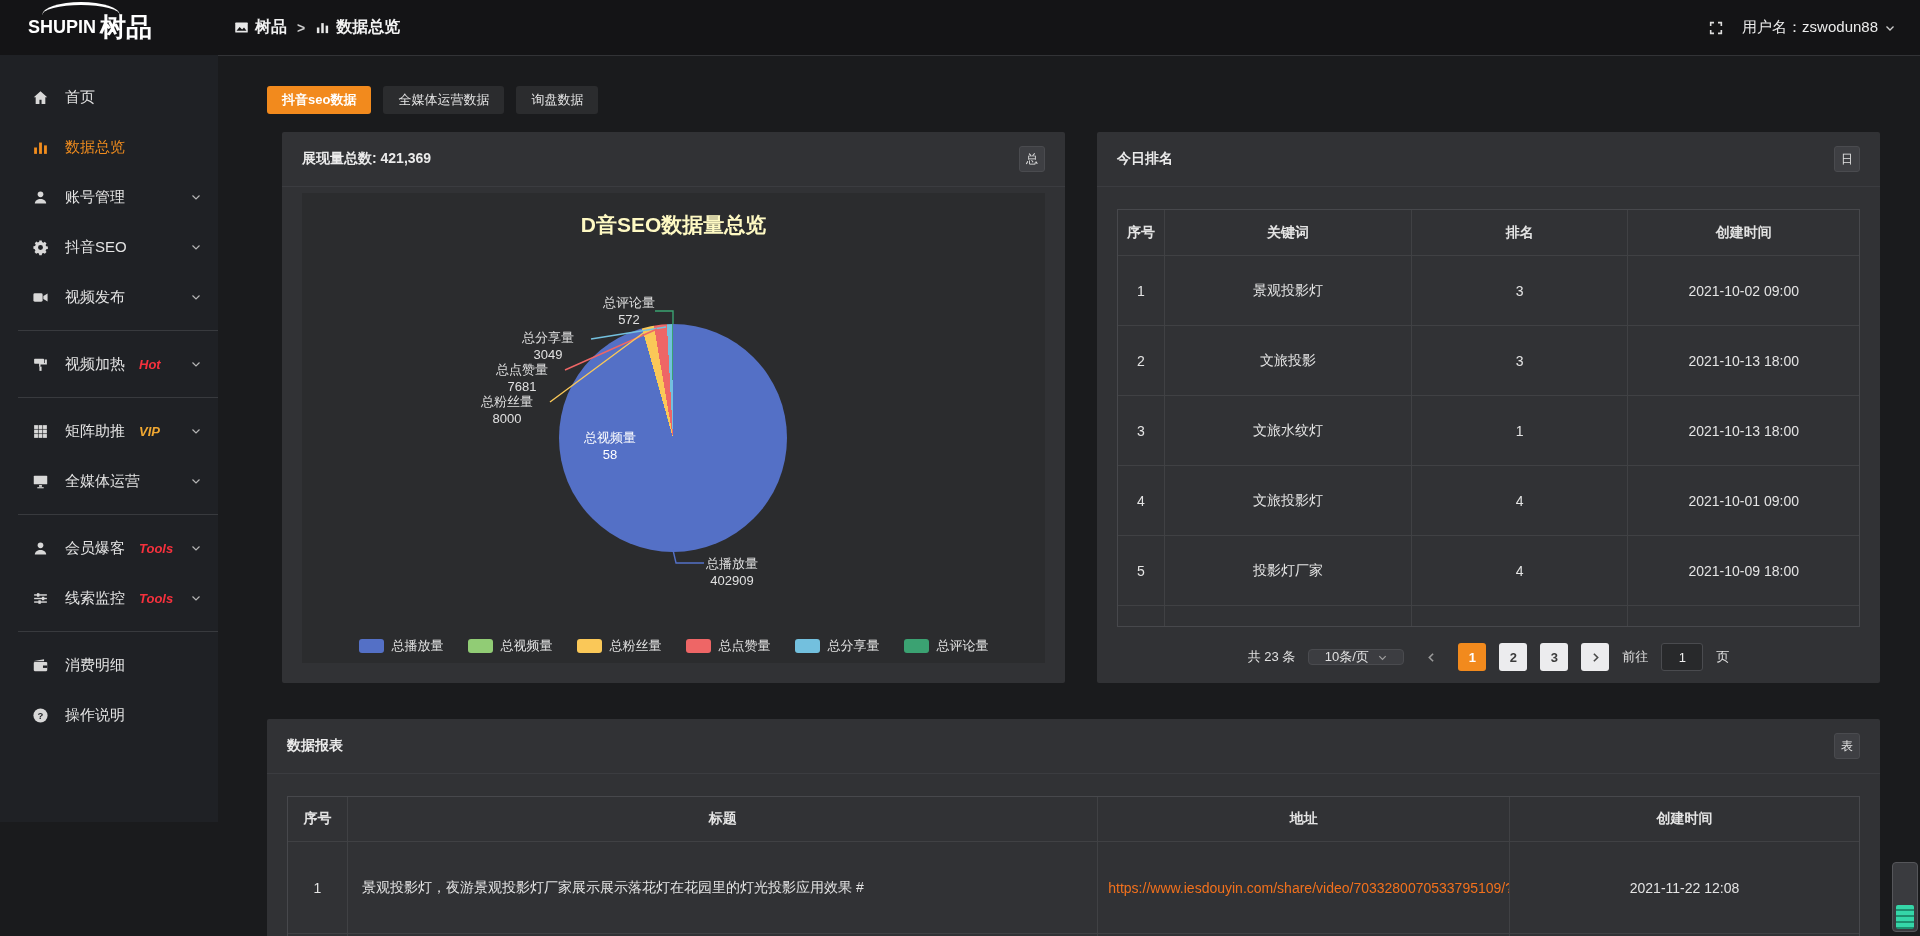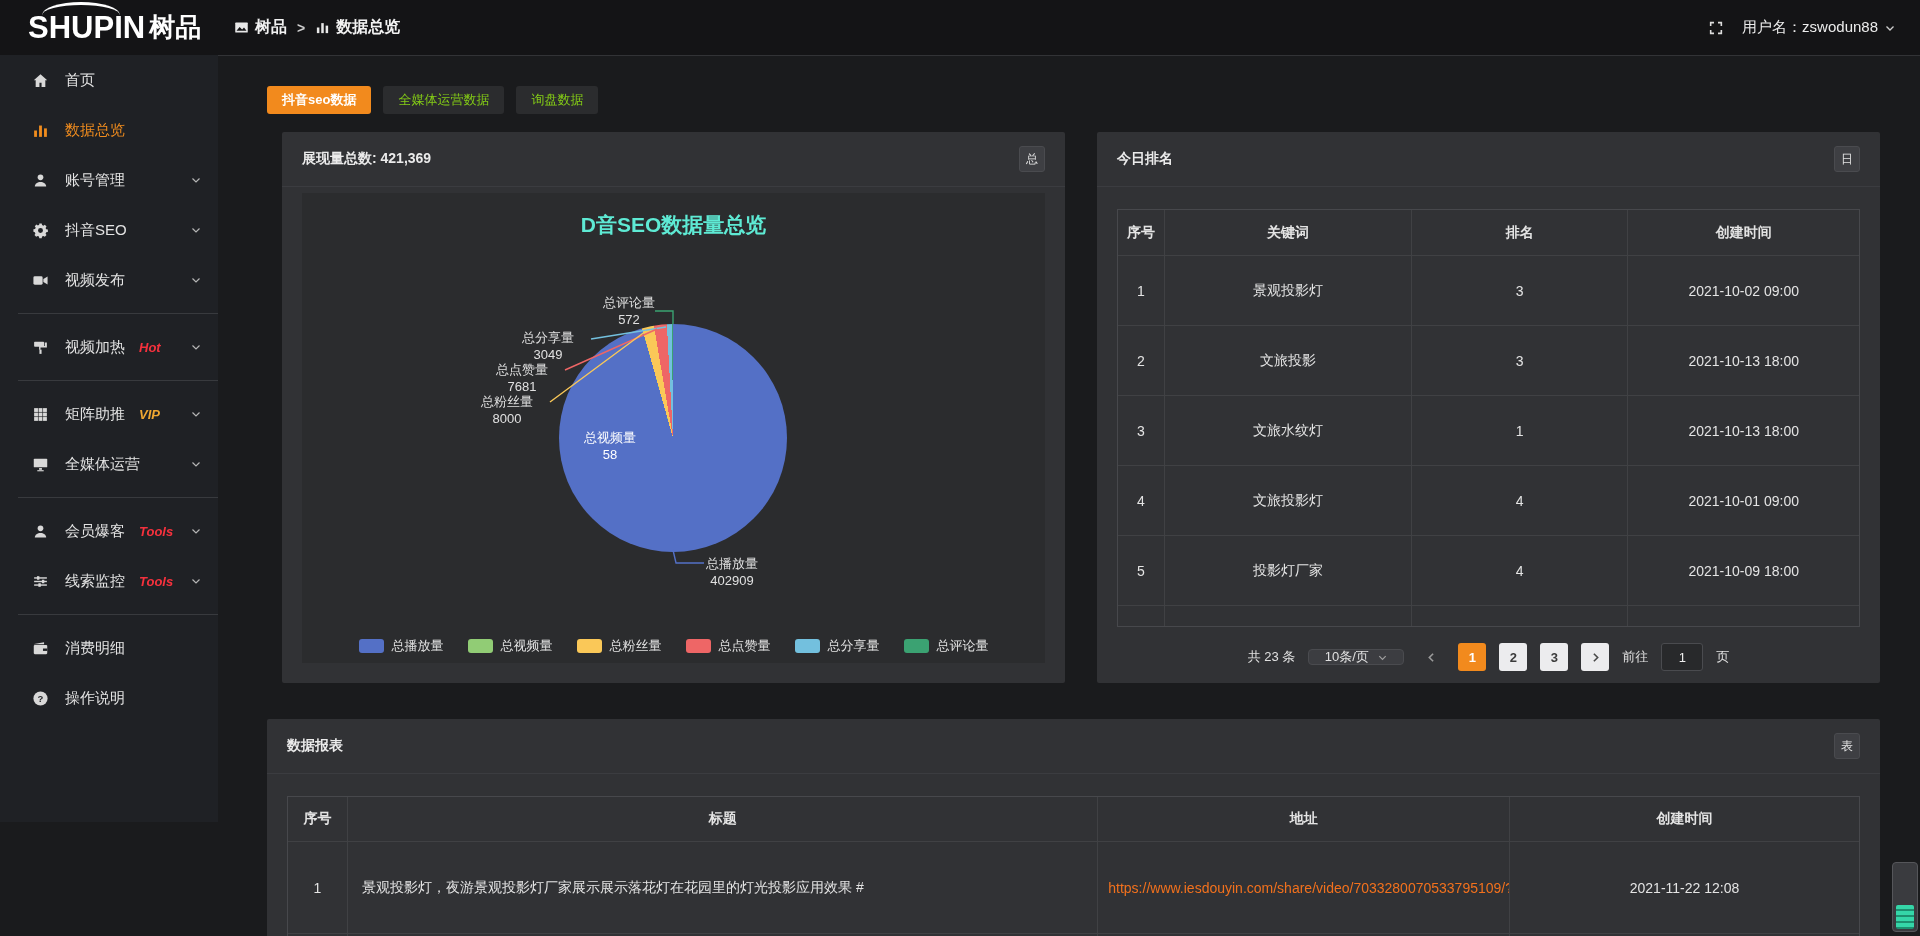--- a/index.html
+++ b/index.html
@@ -4,58 +4,58 @@
 <style>
   html,body{margin:0;padding:0;background:#111;}
   *{box-sizing:border-box;}
   .app{position:relative;width:1920px;height:936px;overflow:hidden;background:#1a1b1d;
        font-family:"Liberation Sans","DejaVu Sans",sans-serif;color:#e6e6e6;}
 
   
   .topbar{position:absolute;top:0;left:0;width:1920px;height:55px;background:#141416;display:flex;align-items:center;z-index:5;}
   .logo-zone{width:218px;height:55px;display:flex;align-items:center;padding-left:28px;position:relative;}
   .logo-arc{position:absolute;top:2px;left:42px;width:78px;height:26px;border-top:3px solid #fff;border-radius:50%;}
-  .logo-en{font-size:31px;font-weight:800;letter-spacing:0;color:#fff;}
+  .logo-en{font-size:18px;font-weight:800;letter-spacing:0;color:#fff;}
   .logo-cn{font-size:26px;font-weight:700;color:#fff;margin-left:4px;}
   .crumbs{display:flex;align-items:center;gap:10px;margin-left:16px;font-size:16px;font-weight:600;color:#f2f2f2;}
   .crumb{display:flex;align-items:center;gap:6px;cursor:pointer;}
   .crumb-sep{color:#cfcfcf;font-size:14px;font-weight:700;}
   .top-right{margin-left:auto;display:flex;align-items:center;gap:18px;padding-right:24px;font-size:15px;color:#ececec;}
   .fs-ico,.chev{display:inline-flex;}
 
   
-  .sidebar{position:absolute;top:55px;left:0;width:218px;height:767px;background:#1f2125;padding-top:0;}
+  .sidebar{position:absolute;top:55px;left:0;width:218px;height:767px;background:#1f2125;padding-top:17px;}
   .side-item{position:relative;height:50px;display:flex;align-items:center;padding-left:30px;cursor:pointer;color:#e3e3e3;}
   .side-item .s-ico{width:20px;display:inline-flex;justify-content:center;margin-right:15px;color:#d8d8d8;}
   .side-item .s-label{font-size:15px;}
   .side-item.active{color:#f08c1e;}
   .side-item.active .s-ico{color:#f08c1e;}
   .badge{margin-left:14px;font-size:13px;font-style:italic;font-weight:700;}
   .badge.red{color:#f5313d;}
   .badge.vip{color:#f0a832;}
   .side-chev{position:absolute;right:16px;color:#b5b5b5;display:inline-flex;}
   .side-div{border-top:1px solid #383a3e;margin:8px 0 8px 18px;}
 
   
   .main{position:absolute;top:55px;left:218px;width:1702px;height:881px;border-top:1px solid #323336;padding:30px 40px 0 49px;overflow:hidden;}
   .tabs{display:flex;gap:12px;}
-  .tab{height:28px;padding:0 15px;display:flex;align-items:center;font-size:13px;border-radius:3px;background:#2b2c2e;color:#84cc16;cursor:pointer;}
+  .tab{height:28px;padding:0 15px;display:flex;align-items:center;font-size:13px;border-radius:3px;background:#2b2c2e;color:#e5e5e5;cursor:pointer;}
   .tab.active{background:#f28a1d;color:#fff;font-weight:700;}
 
   .panels{display:flex;gap:32px;margin-top:18px;padding-left:15px;}
   .panel{background:#313235;border-radius:2px;}
   .panel-head{height:55px;display:flex;align-items:center;justify-content:space-between;padding:0 20px;border-bottom:1px solid #3b3c40;}
   .panel-title{font-size:14px;font-weight:600;color:#ebebeb;}
   .corner-btn{width:26px;height:26px;background:#3e3f43;border-radius:3px;display:flex;align-items:center;justify-content:center;
               font-size:12px;color:#e2e2e2;cursor:pointer;border:1px solid #4a4b4f;}
 
   
   .panel.chartp{width:783px;height:551px;}
   .canvas{position:relative;margin:6px 20px 0;width:743px;height:470px;background:#2b2c2e;}
-  .c-title{position:absolute;top:18px;left:0;width:100%;text-align:center;font-size:21px;font-weight:600;color:#5eead4;}
+  .c-title{position:absolute;top:18px;left:0;width:100%;text-align:center;font-size:21px;font-weight:600;color:#fef9c3;}
   .pie{position:absolute;left:257px;top:131px;width:228px;height:228px;border-radius:50%;cursor:pointer;}
   .plabel{position:absolute;width:86px;text-align:center;font-size:13px;line-height:17px;color:#e0e0e0;}
   .plabel.inside{color:#fff;width:80px;}
   .leader-svg{position:absolute;left:0;top:0;pointer-events:none;}
   .legend{position:absolute;bottom:8px;left:0;width:100%;display:flex;justify-content:center;align-items:center;}
   .lg-item{display:flex;align-items:center;margin:0 12px;cursor:pointer;}
   .lg-chip{width:25px;height:14px;border-radius:3px;margin-right:8px;}
   .lg-text{font-size:13px;color:#e3e3e3;}
 
   

